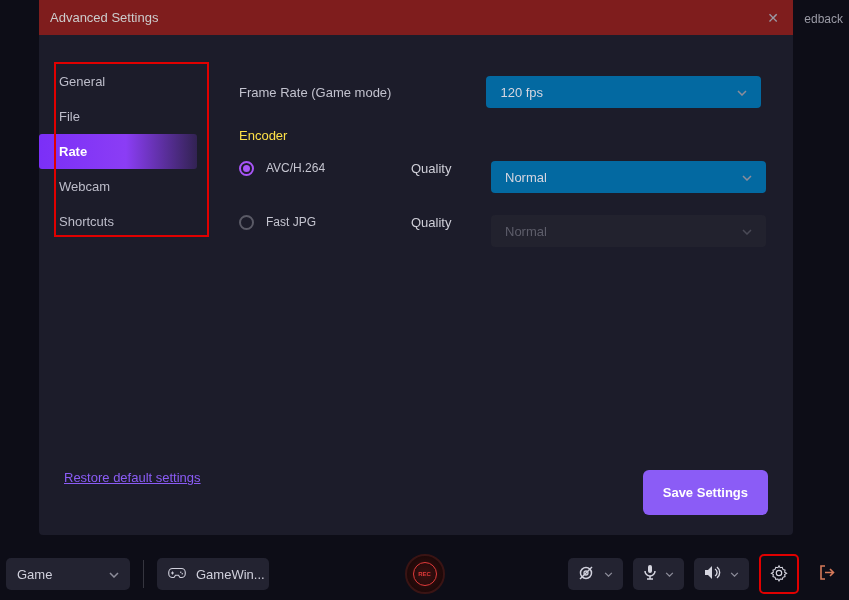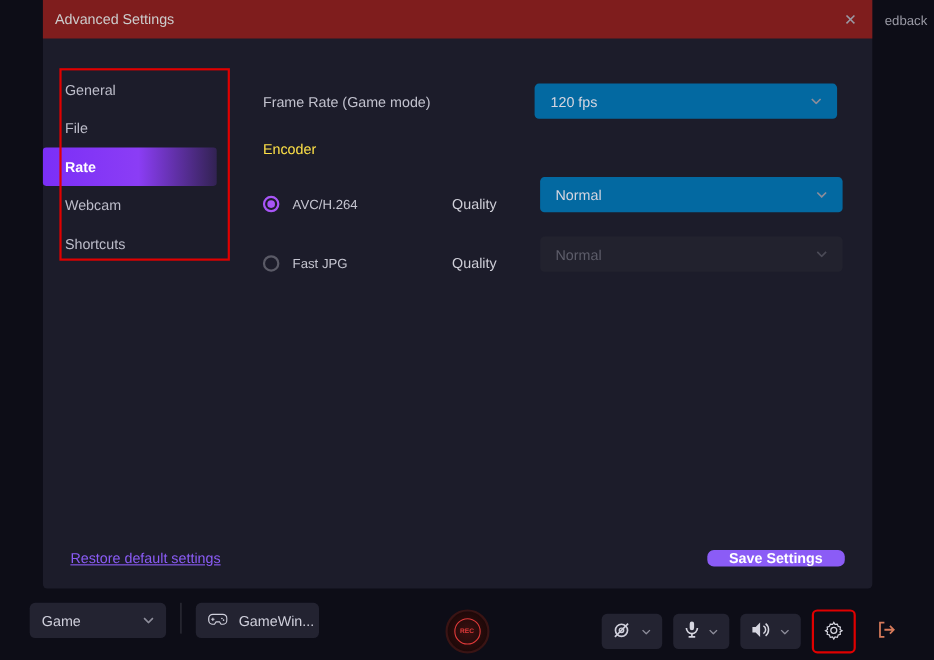--- a/index.html
+++ b/index.html
@@ -100,21 +100,21 @@
       cursor: pointer;
     }
     .select.disabled {
       background: #22222e;
       color: #5d5d6a;
     }
     .chev { font-size: 11px; color: #8d8d9a; }
     .select.disabled .chev { color: #4a4a56; }
     .encoder-row {
       display: flex;
-      align-items: flex-end;
+      align-items: flex-start;
       margin-bottom: 22px;
     }
     .radio {
       width: 15px;
       height: 15px;
       border-radius: 50%;
       border: 2px solid #5a5a66;
       display: inline-block;
       margin-right: 12px;
       position: relative;
@@ -151,34 +151,35 @@
       color: #8b5cf6;
       text-decoration: underline;
       font-size: 13px;
       cursor: pointer;
     }
     .save-btn {
       background: #8b5cf6;
       color: #fff;
       border: none;
       border-radius: 6px;
-      padding: 0 20px;
+      padding: 15px 20px;
       font-size: 13px;
       font-weight: 600;
       cursor: pointer;
     }
     
     .bottom-bar {
       position: absolute;
       left: 0;
       right: 0;
       bottom: 0;
       height: 52px;
       display: flex;
-      padding: 0 27px;
+      align-items: center;
+      padding: 0 6px;
     }
     .dropdown-box {
       background: #232331;
       border-radius: 5px;
       height: 32px;
       display: flex;
       align-items: center;
       padding: 0 11px;
       color: #d0d0dc;
       font-size: 13px;

